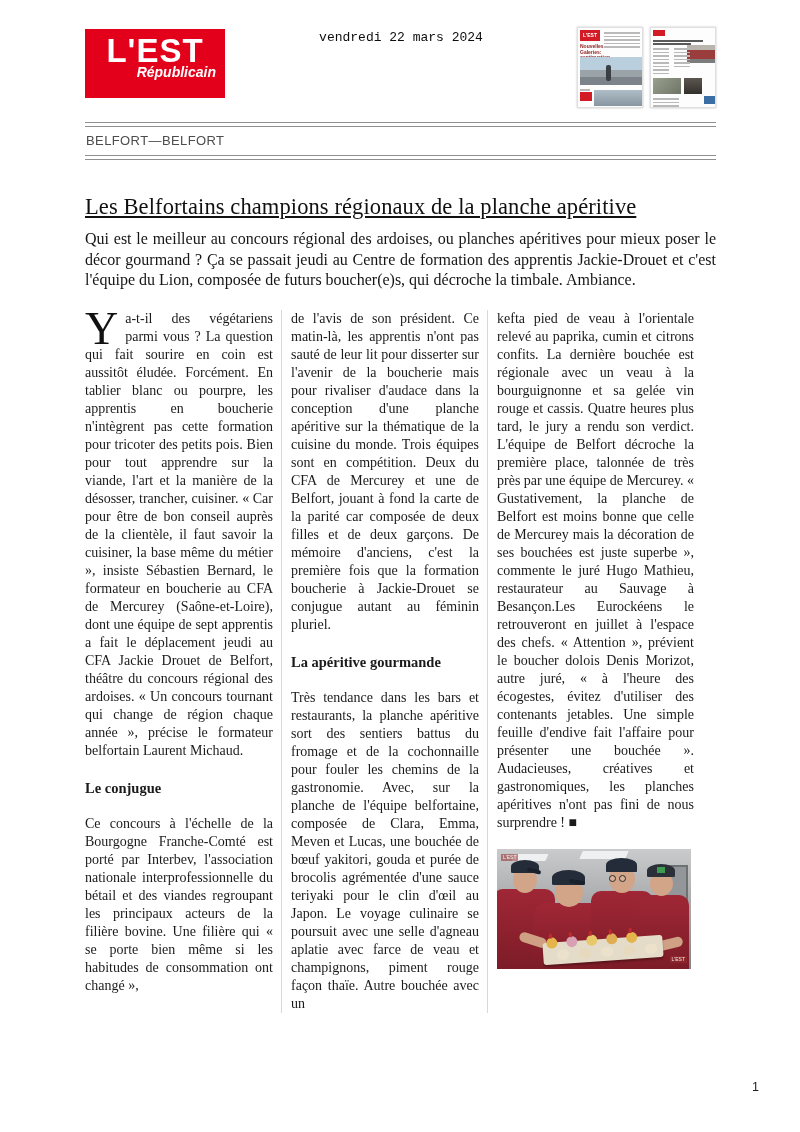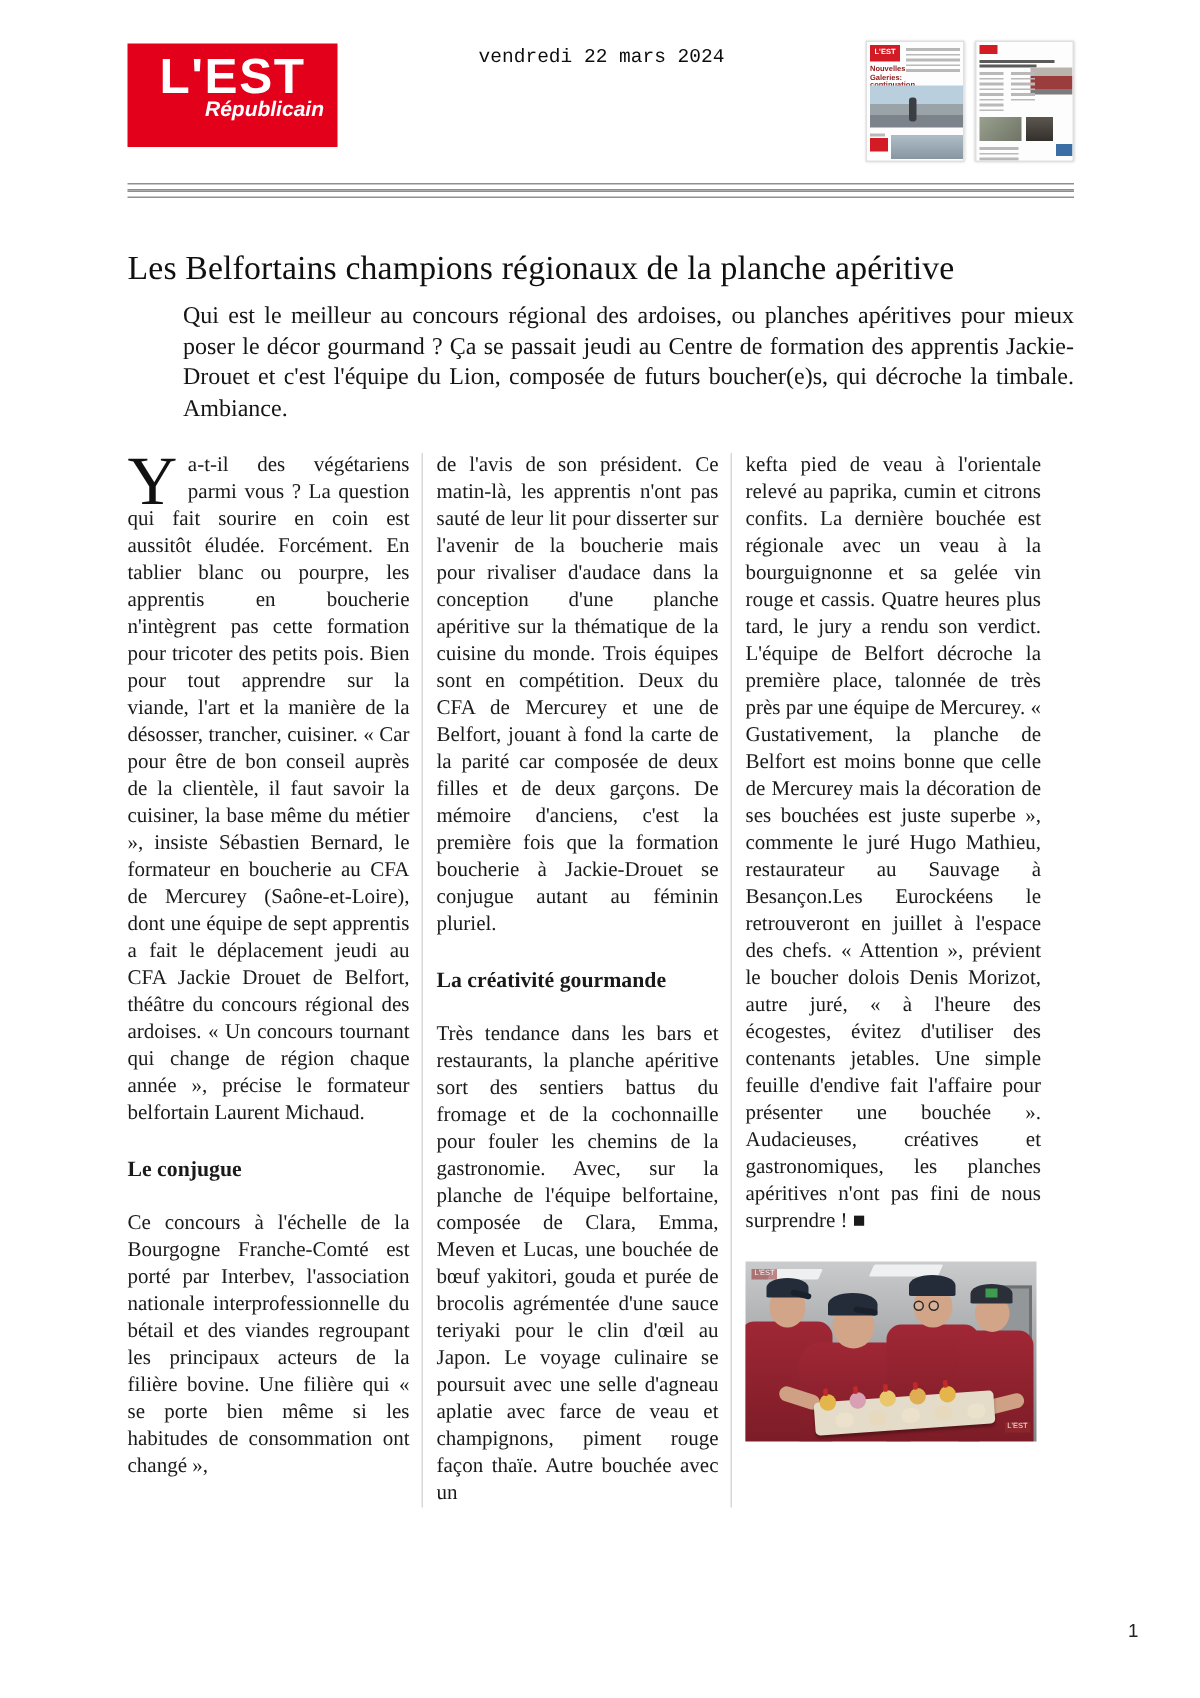--- a/index.html
+++ b/index.html
@@ -38,22 +38,22 @@
   .t2-photo3 { position:absolute; left:33px; top:50px; width:18px; height:16px; background:linear-gradient(180deg,#5c5650,#33302c); }
   .t2-bluebox { position:absolute; left:53px; top:68px; width:11px; height:8px; background:#3b6ea5; }
   .t-col { position:absolute; width:18px; }
 
   
   .rule { height:5px; border-top:1.5px solid #8f8f8f; border-bottom:1.5px solid #8f8f8f; margin-top:11px; }
   .rule.second { margin-top:0; }
   .section-label { font-family:"Liberation Sans", sans-serif; font-size:13px; letter-spacing:.4px; color:#4d4d4d; padding:6px 0 7px 1px; }
 
   
-  .title { font-size:22.5px; font-weight:normal; color:#101010; margin-top:34px; letter-spacing:.1px; }
-  .lead  { font-size:16px; line-height:20.5px; text-align:justify; margin-top:9px; color:#151515;margin-left:37px; }
+  .title { font-size:22.5px; font-weight:normal; color:#101010; margin-top:34px; letter-spacing:.1px;text-decoration:underline; }
+  .lead  { font-size:16px; line-height:20.5px; text-align:justify; margin-top:9px; color:#151515; }
 
   .columns { display:flex; margin-top:19px; align-items:stretch; }
   .col { width:197px; font-size:14px; line-height:18px; text-align:justify; hyphens:auto; -webkit-hyphens:auto; }
   .col:not(:last-child) { border-right:1px solid #d8d8d8; padding-right:8px; margin-right:9px; }
   .col-heading { font-weight:bold; font-size:14.5px; margin:19px 0 18px; text-align:left; }
   .dropcap { float:left; font-size:46px; line-height:35px; padding:1px 7px 0 0; color:#111; }
 
   
   .photo { position:relative; margin-top:17px; width:194px; height:120px; background:linear-gradient(180deg,#c9cbcd 0%,#a7a9ab 45%,#828487 100%); overflow:hidden; }
   .light { position:absolute; background:#eef0f1; transform:skewX(-24deg); border-radius:1px; }
@@ -144,34 +144,35 @@
               <div></div>
             </div>
           <div class="t2-photo2"></div>
           <div class="t2-photo3"></div>
           <div class="t2-bluebox"></div>
         </div>
       </div>
     </div>
 
     <div class="rule"></div>
+    <div class="section-label">BELFORT—BELFORT</div>
     <div class="rule second"></div>
 
     <h1 class="title">Les Belfortains champions régionaux de la planche apéritive</h1>
     <p class="lead">Qui est le meilleur au concours régional des ardoises, ou planches apéritives pour mieux poser le décor gourmand ? Ça se passait jeudi au Centre de formation des apprentis Jackie-Drouet et c'est l'équipe du Lion, composée de futurs boucher(e)s, qui décroche la timbale. Ambiance.</p>
 
     <div class="columns">
       <div class="col">
         <p><span class="dropcap">Y</span><span>a-t-il des végétariens parmi vous ? La question qui fait sourire en coin est aussitôt éludée. Forcément. En tablier blanc ou pourpre, les apprentis en boucherie n'intègrent pas cette formation pour tricoter des petits pois. Bien pour tout apprendre sur la viande, l'art et la manière de la désosser, trancher, cuisiner. « Car pour être de bon conseil auprès de la clientèle, il faut savoir la cuisiner, la base même du métier », insiste Sébastien Bernard, le formateur en boucherie au CFA de Mercurey (Saône-et-Loire), dont une équipe de sept apprentis a fait le déplacement jeudi au CFA Jackie Drouet de Belfort, théâtre du concours régional des ardoises. « Un concours tournant qui change de région chaque année », précise le formateur belfortain Laurent Michaud.</span></p>
         <h3 class="col-heading">Le conjugue</h3>
         <p>Ce concours à l'échelle de la Bourgogne Franche-Comté est porté par Interbev, l'association nationale interprofessionnelle du bétail et des viandes regroupant les principaux acteurs de la filière bovine. Une filière qui « se porte bien même si les habitudes de consommation ont changé »,</p>
       </div>
       <div class="col">
         <p>de l'avis de son président. Ce matin-là, les apprentis n'ont pas sauté de leur lit pour disserter sur l'avenir de la boucherie mais pour rivaliser d'audace dans la conception d'une planche apéritive sur la thématique de la cuisine du monde. Trois équipes sont en compétition. Deux du CFA de Mercurey et une de Belfort, jouant à fond la carte de la parité car composée de deux filles et de deux garçons. De mémoire d'anciens, c'est la première fois que la formation boucherie à Jackie-Drouet se conjugue autant au féminin pluriel.</p>
-        <h3 class="col-heading">La créativité gourmande</h3>
+        <h3 class="col-heading">La apéritive gourmande</h3>
         <p>Très tendance dans les bars et restaurants, la planche apéritive sort des sentiers battus du fromage et de la cochonnaille pour fouler les chemins de la gastronomie. Avec, sur la planche de l'équipe belfortaine, composée de Clara, Emma, Meven et Lucas, une bouchée de bœuf yakitori, gouda et purée de brocolis agrémentée d'une sauce teriyaki pour le clin d'œil au Japon. Le voyage culinaire se poursuit avec une selle d'agneau aplatie avec farce de veau et champignons, piment rouge façon thaïe. Autre bouchée avec un</p>
       </div>
       <div class="col">
         <p>kefta pied de veau à l'orientale relevé au paprika, cumin et citrons confits. La dernière bouchée est régionale avec un veau à la bourguignonne et sa gelée vin rouge et cassis. Quatre heures plus tard, le jury a rendu son verdict. L'équipe de Belfort décroche la première place, talonnée de très près par une équipe de Mercurey. « Gustativement, la planche de Belfort est moins bonne que celle de Mercurey mais la décoration de ses bouchées est juste superbe », commente le juré Hugo Mathieu, restaurateur au Sauvage à Besançon.Les Eurockéens le retrouveront en juillet à l'espace des chefs. « Attention », prévient le boucher dolois Denis Morizot, autre juré, « à l'heure des écogestes, évitez d'utiliser des contenants jetables. Une simple feuille d'endive fait l'affaire pour présenter une bouchée ». Audacieuses, créatives et gastronomiques, les planches apéritives n'ont pas fini de nous surprendre ! ■</p>
 
         <div class="photo">
           <div class="light l1"></div>
           <div class="light l2"></div>
           <div class="door"></div>
           <div class="chair"></div>

